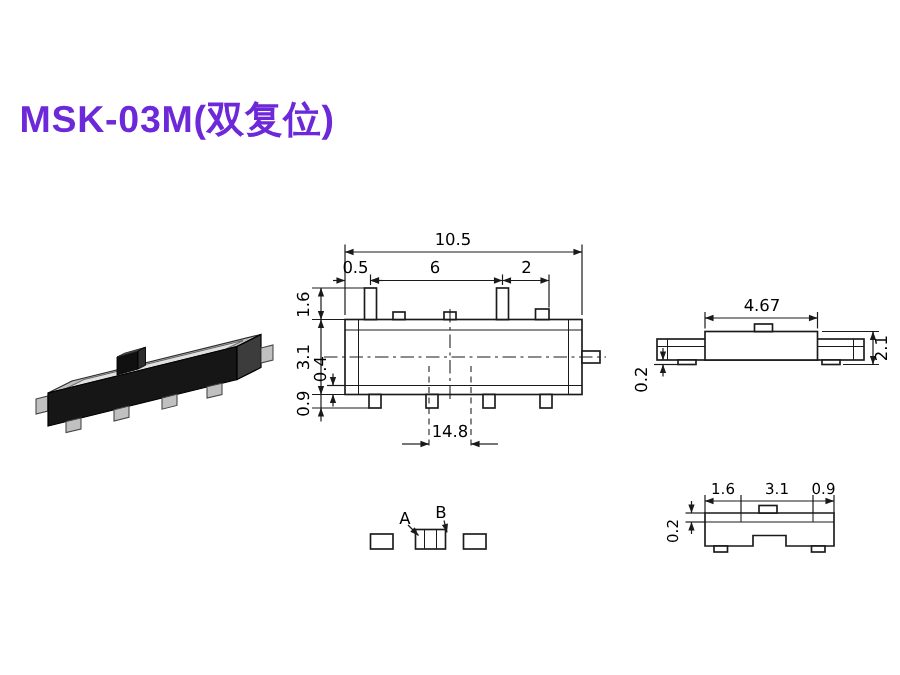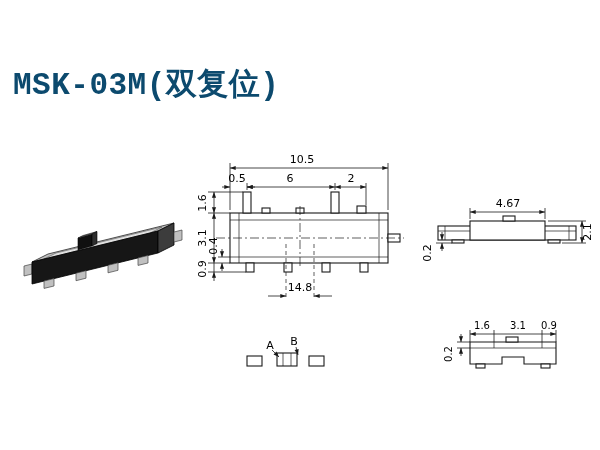--- a/index.html
+++ b/index.html
@@ -1,19 +1,19 @@
 <!DOCTYPE html>
 <html><head>
 <meta charset="utf-8">
 <style>
   html,body{margin:0;padding:0;background:#fff;}
   .canvas{position:relative;width:600px;height:450px;background:#fff;overflow:hidden;
           font-family:"Liberation Sans",sans-serif;}
-  .title{position:absolute;left:13px;top:63px;font-size:31px;font-weight:bold;color:#0c4a6e;
-         letter-spacing:.5px;white-space:nowrap;font-family:Liberation Mono, monospace;}
+  .title{position:absolute;left:13px;top:63px;font-size:25px;font-weight:bold;color:#6d28d9;
+         letter-spacing:.5px;white-space:nowrap;}
   svg{position:absolute;left:0;top:0;}
   .thin{stroke:#1a1a1a;stroke-width:.7;fill:none;}
   .wf  {fill:#fff;stroke:#1a1a1a;stroke-width:1.1;}
   .dim {stroke:#1a1a1a;stroke-width:.8;fill:none;}
   .cl  {stroke:#1a1a1a;stroke-width:.7;stroke-dasharray:9 3 2 3;fill:none;}
   .dsh {stroke:#1a1a1a;stroke-width:.7;stroke-dasharray:4 3;fill:none;}
   .t   {font:11px "DejaVu Sans",sans-serif;fill:#000;}
   .ts  {font:10px "DejaVu Sans",sans-serif;fill:#000;}
 </style>
 </head>

